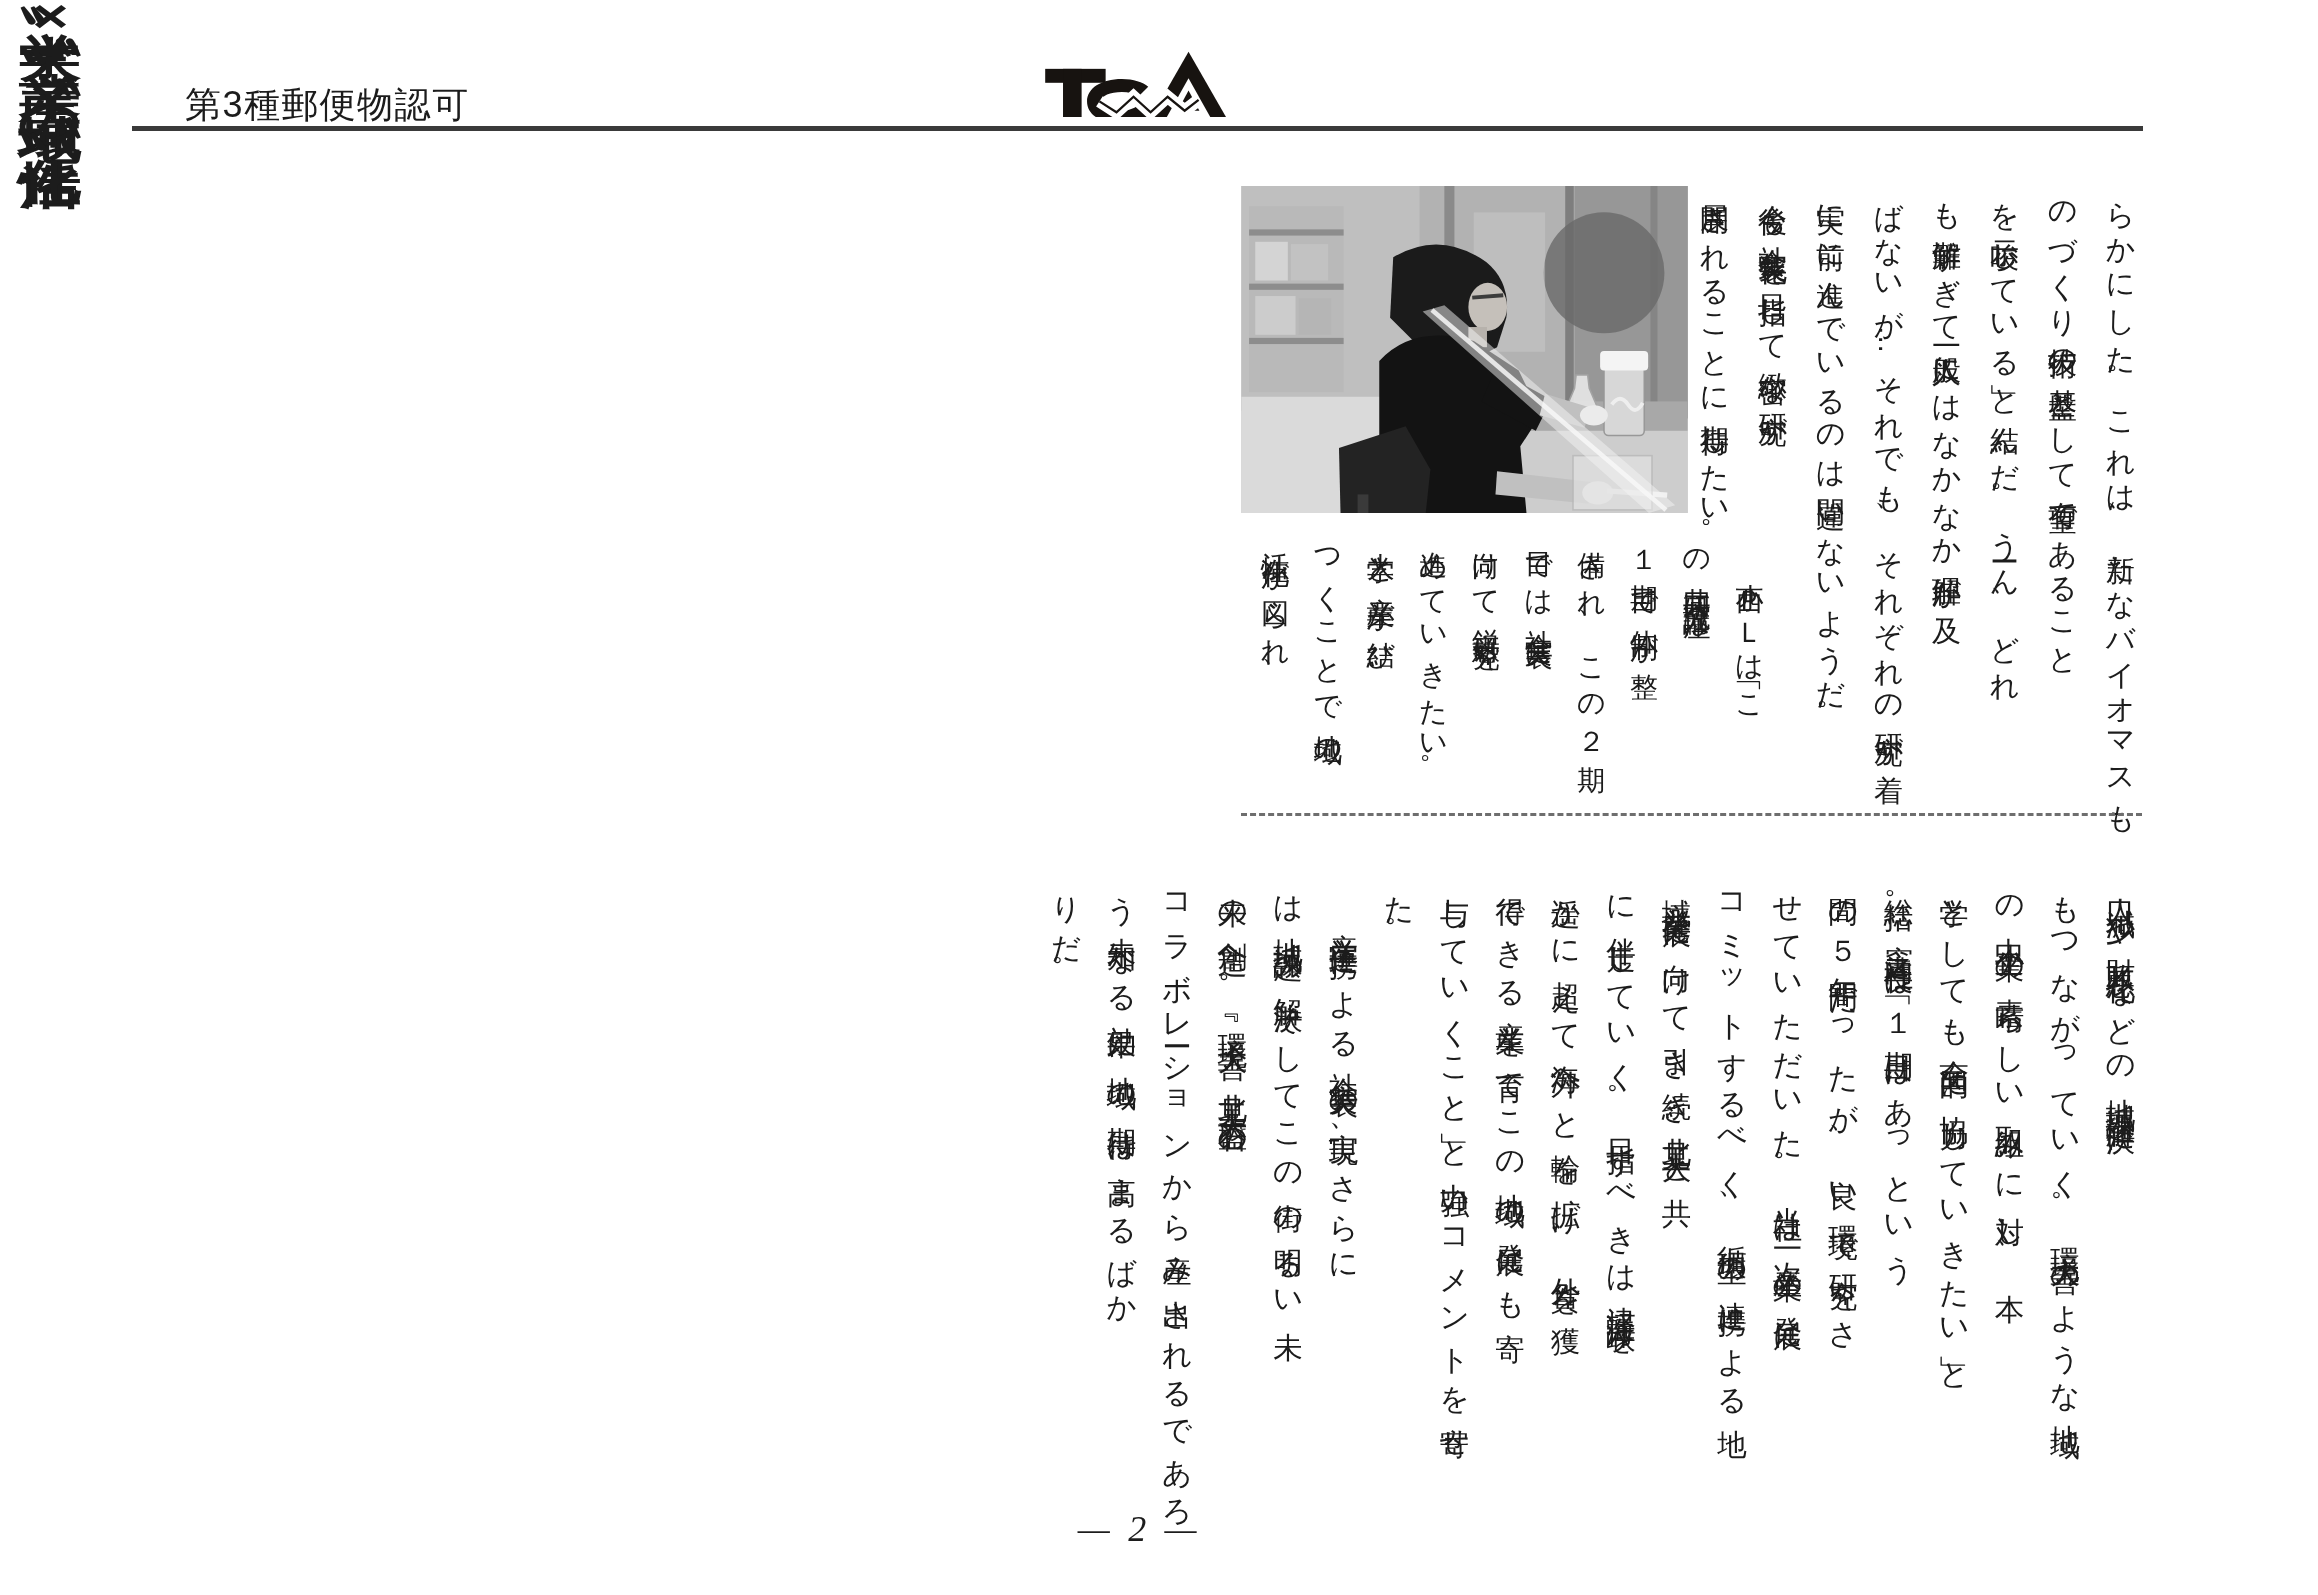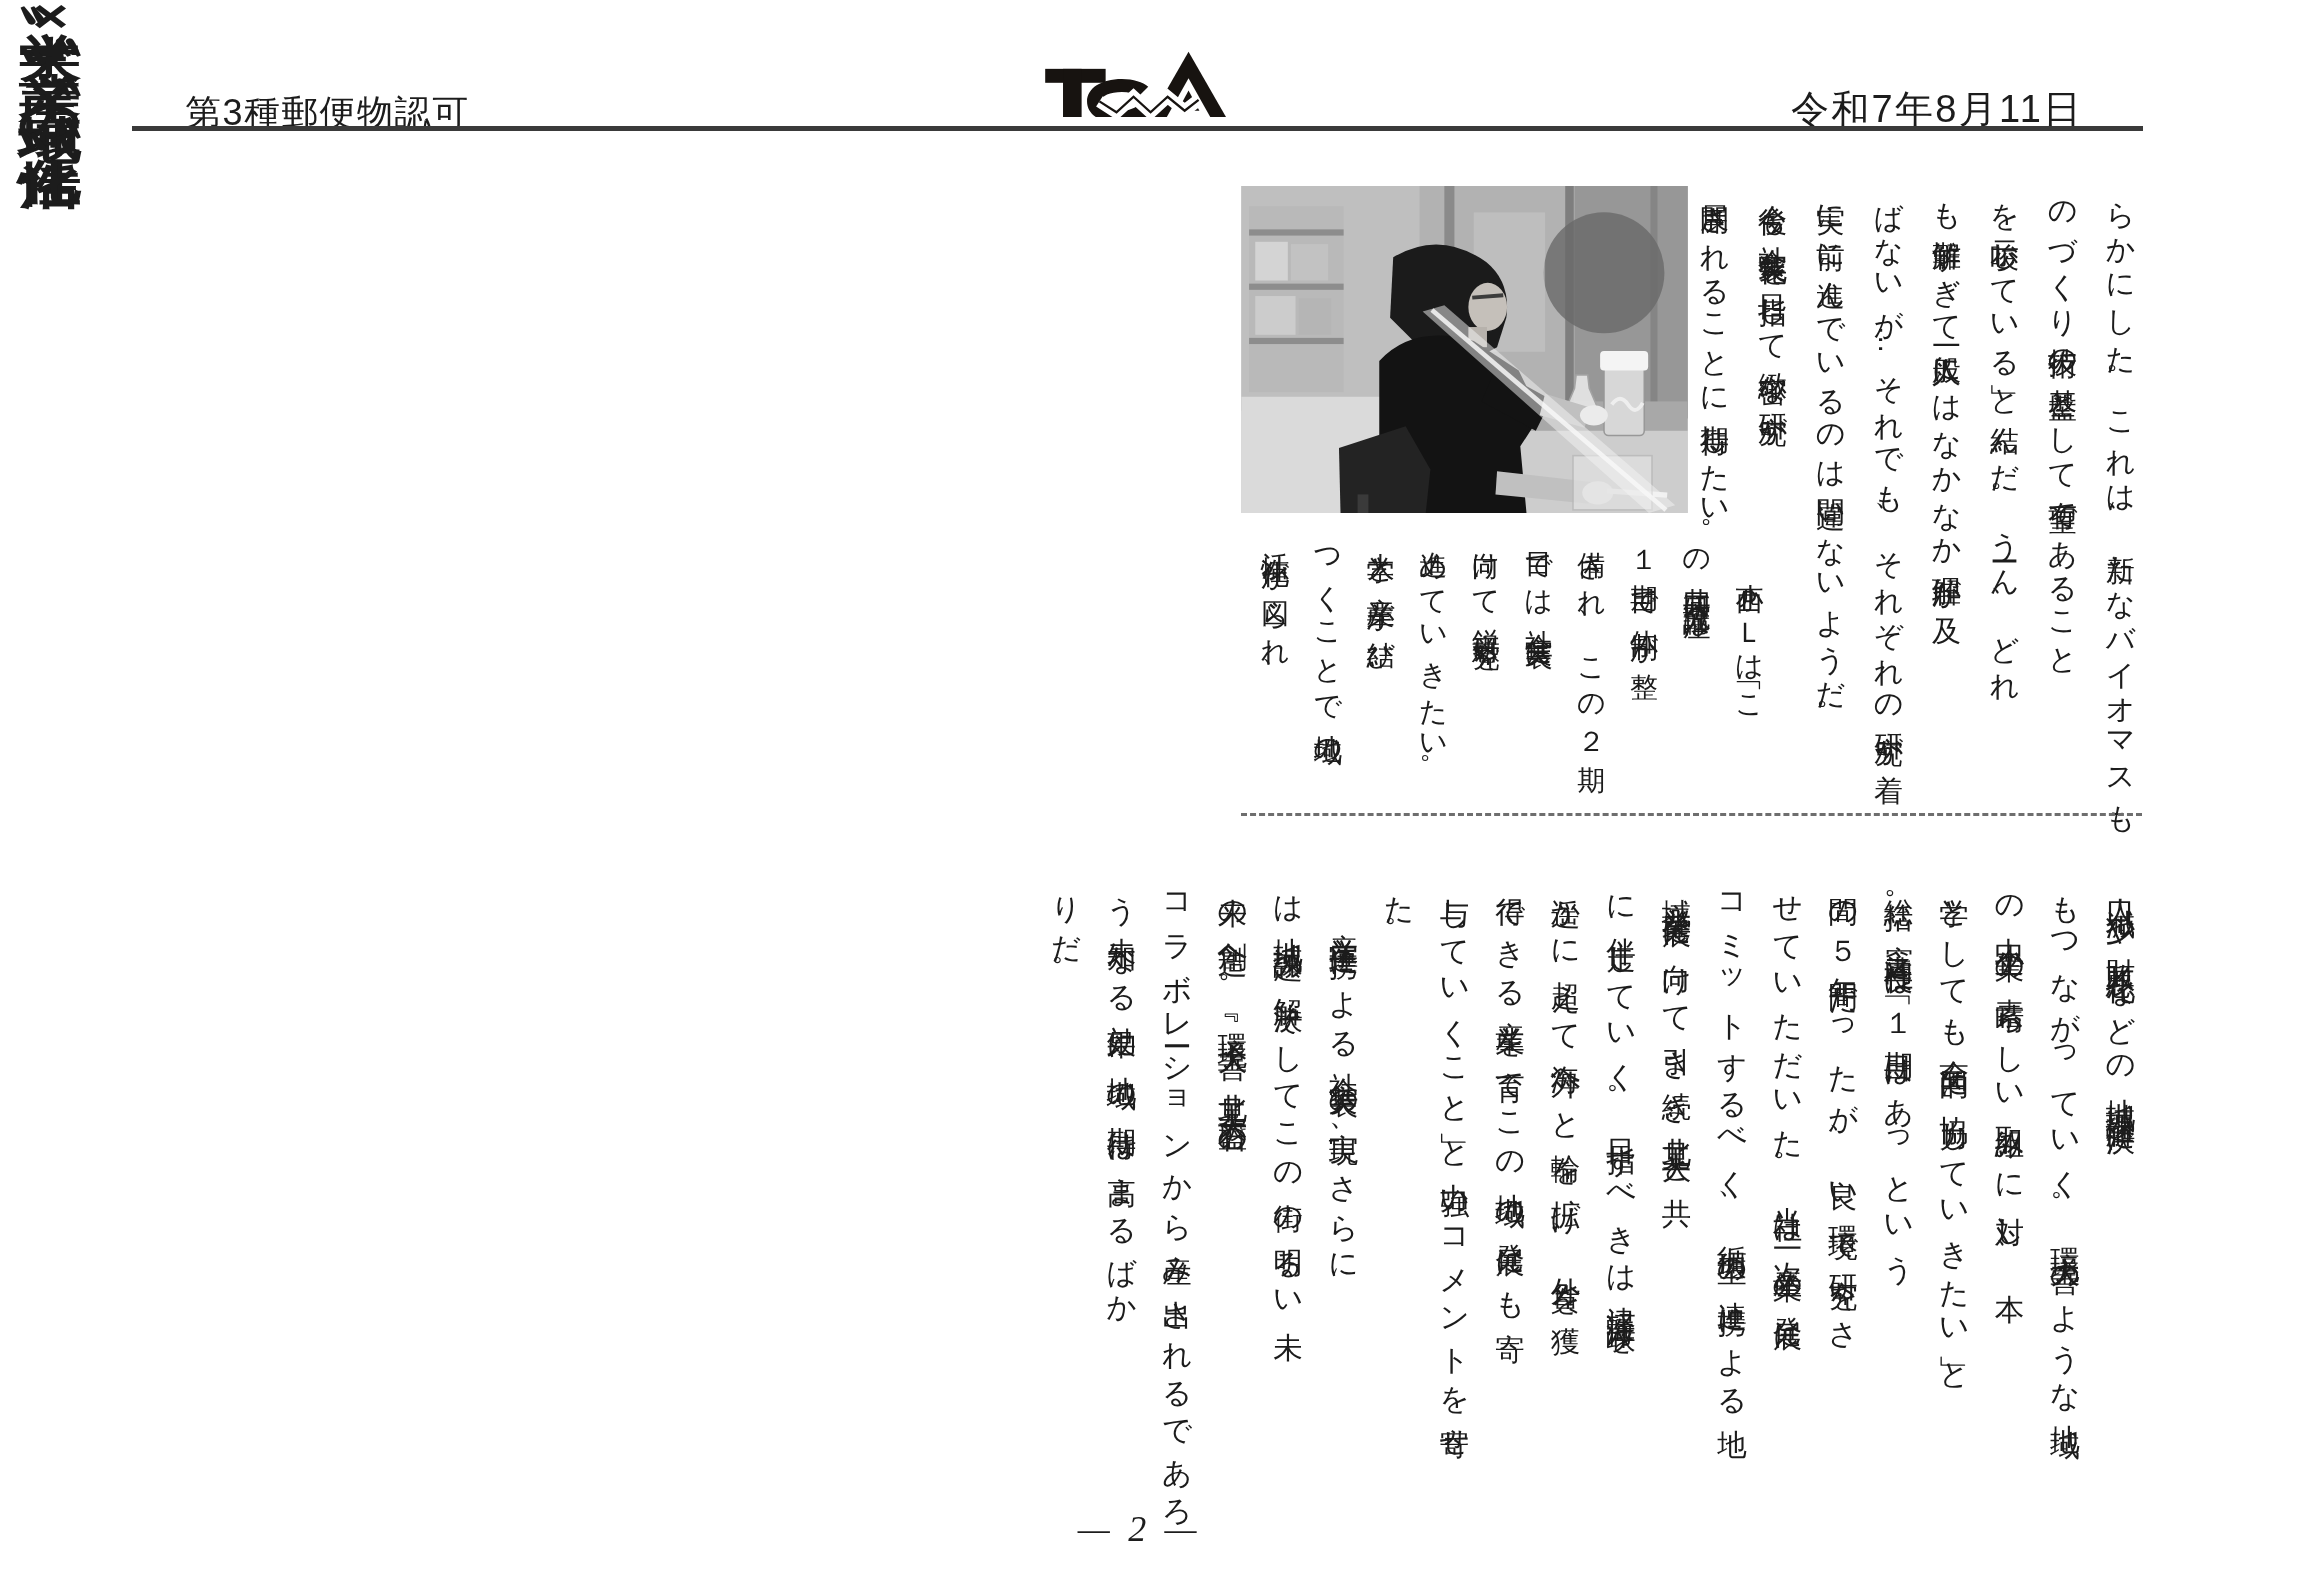--- a/index.html
+++ b/index.html
@@ -9,21 +9,21 @@
     height: 1595px;
     background: #ffffff;
     overflow: hidden;
     font-family: "Liberation Sans", sans-serif;
     color: #1c1c1c;
   }
 
   
   .postal-notice {
     position: absolute;
-    left: 185px; top: 89px;
+    left: 185px; top: 81px;
     font-size: 36px;
     letter-spacing: 1.6px;
     font-weight: 500;
     white-space: nowrap;
   }
   .issue-date {
     position: absolute;
     top: 84px;
     left: 1791px;
     font-size: 38px;
@@ -144,21 +144,20 @@
 
       <path d="M193 28 L 247 122 L 139 122 Z" fill="#171310"></path>
       <path d="M193 62 L 221 112 L 165 112 Z" fill="#ffffff"></path>
       <path d="M193 78 L 207 104 L 179 104 Z" fill="#171310"></path>
 
       <polyline points="78,92 100,106 122,86 144,106 166,86 188,104 206,90" fill="none" stroke="#ffffff" stroke-width="16"></polyline>
       <polyline points="78,92 100,106 122,86 144,106 166,86 188,104 206,90" fill="none" stroke="#171310" stroke-width="3"></polyline>
     </svg>
   </div>
 
-  <div class="issue-date">令和7年8月11日</div>
   <div class="masthead-rule"></div>
 
   <div class="vblock intro-cols">
     <p>らかにした。これは、新たなバイオマスも</p>
     <p>のづくり技術の基盤として有望であること</p>
     <p>を示唆している」と結んだ。うーん、どれ</p>
     <p>も難解すぎて一般人にはなかなか理解が及</p>
     <p>ばないが…それでも、それぞれの研究が着</p>
     <p>実に前に進んでいるのは間違いないようだ。</p>
     <p>今後も社会実装化を目指して緻密な研究が</p>

